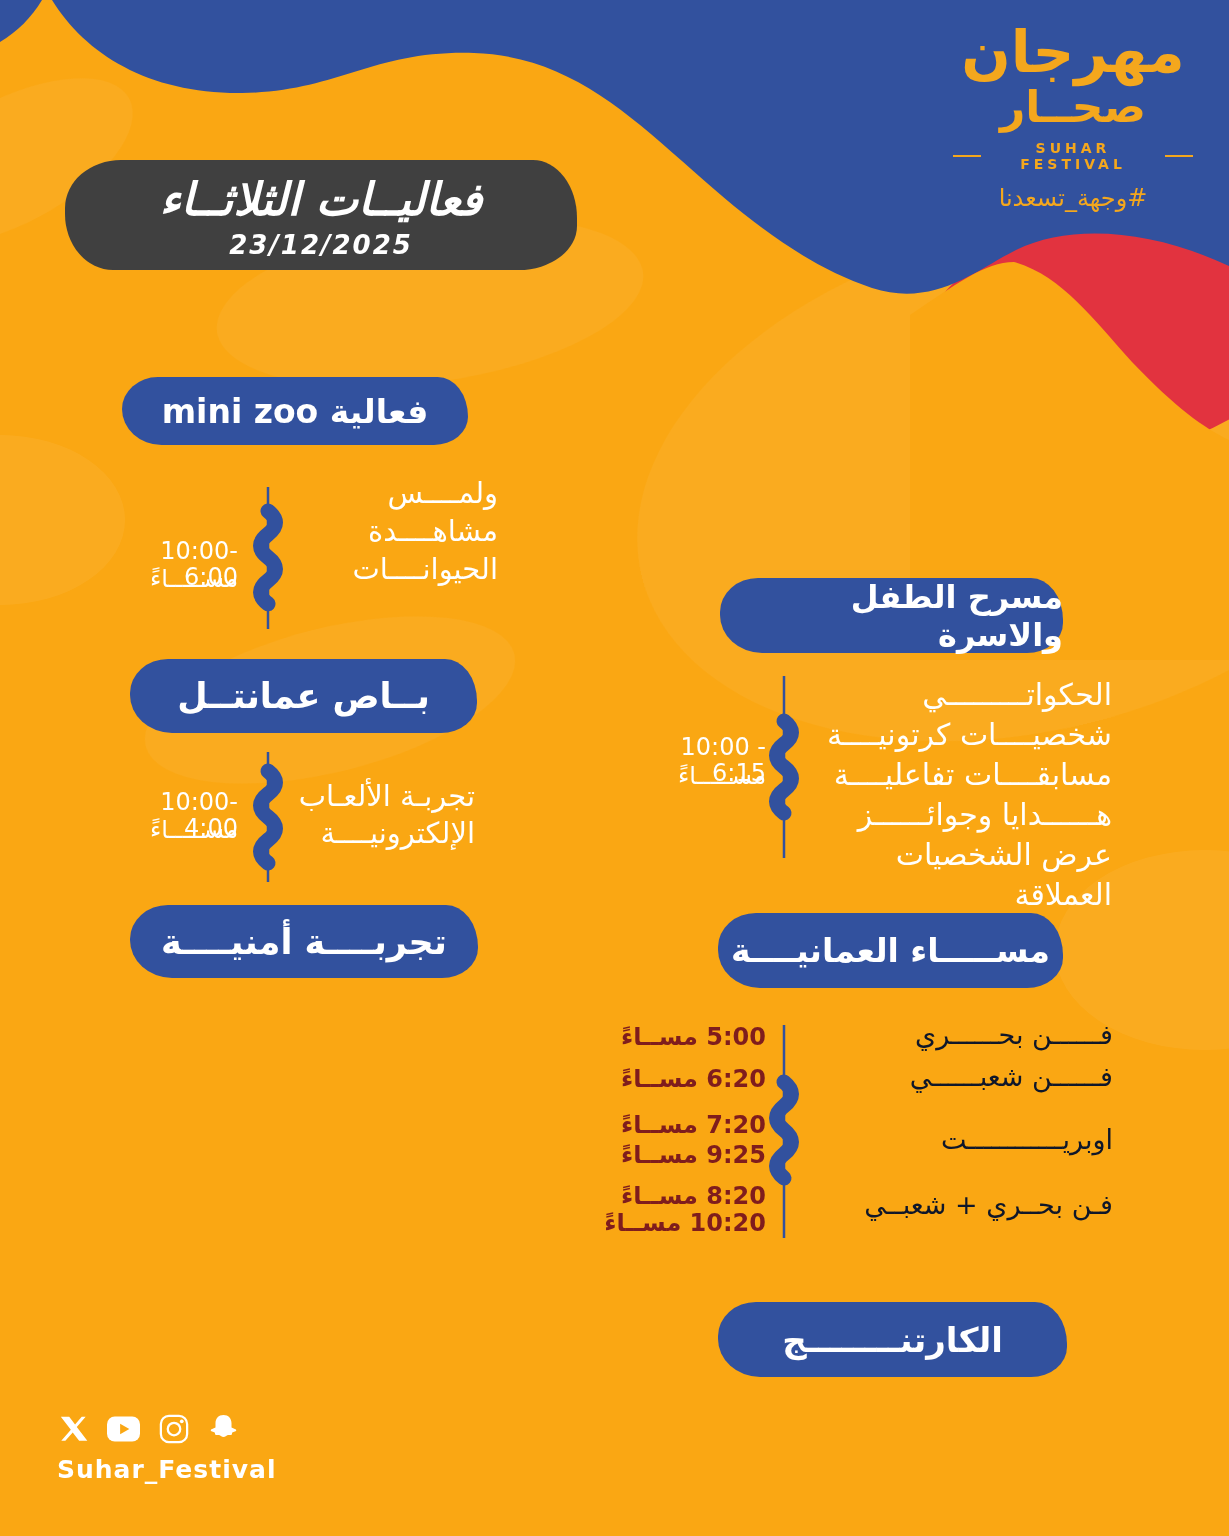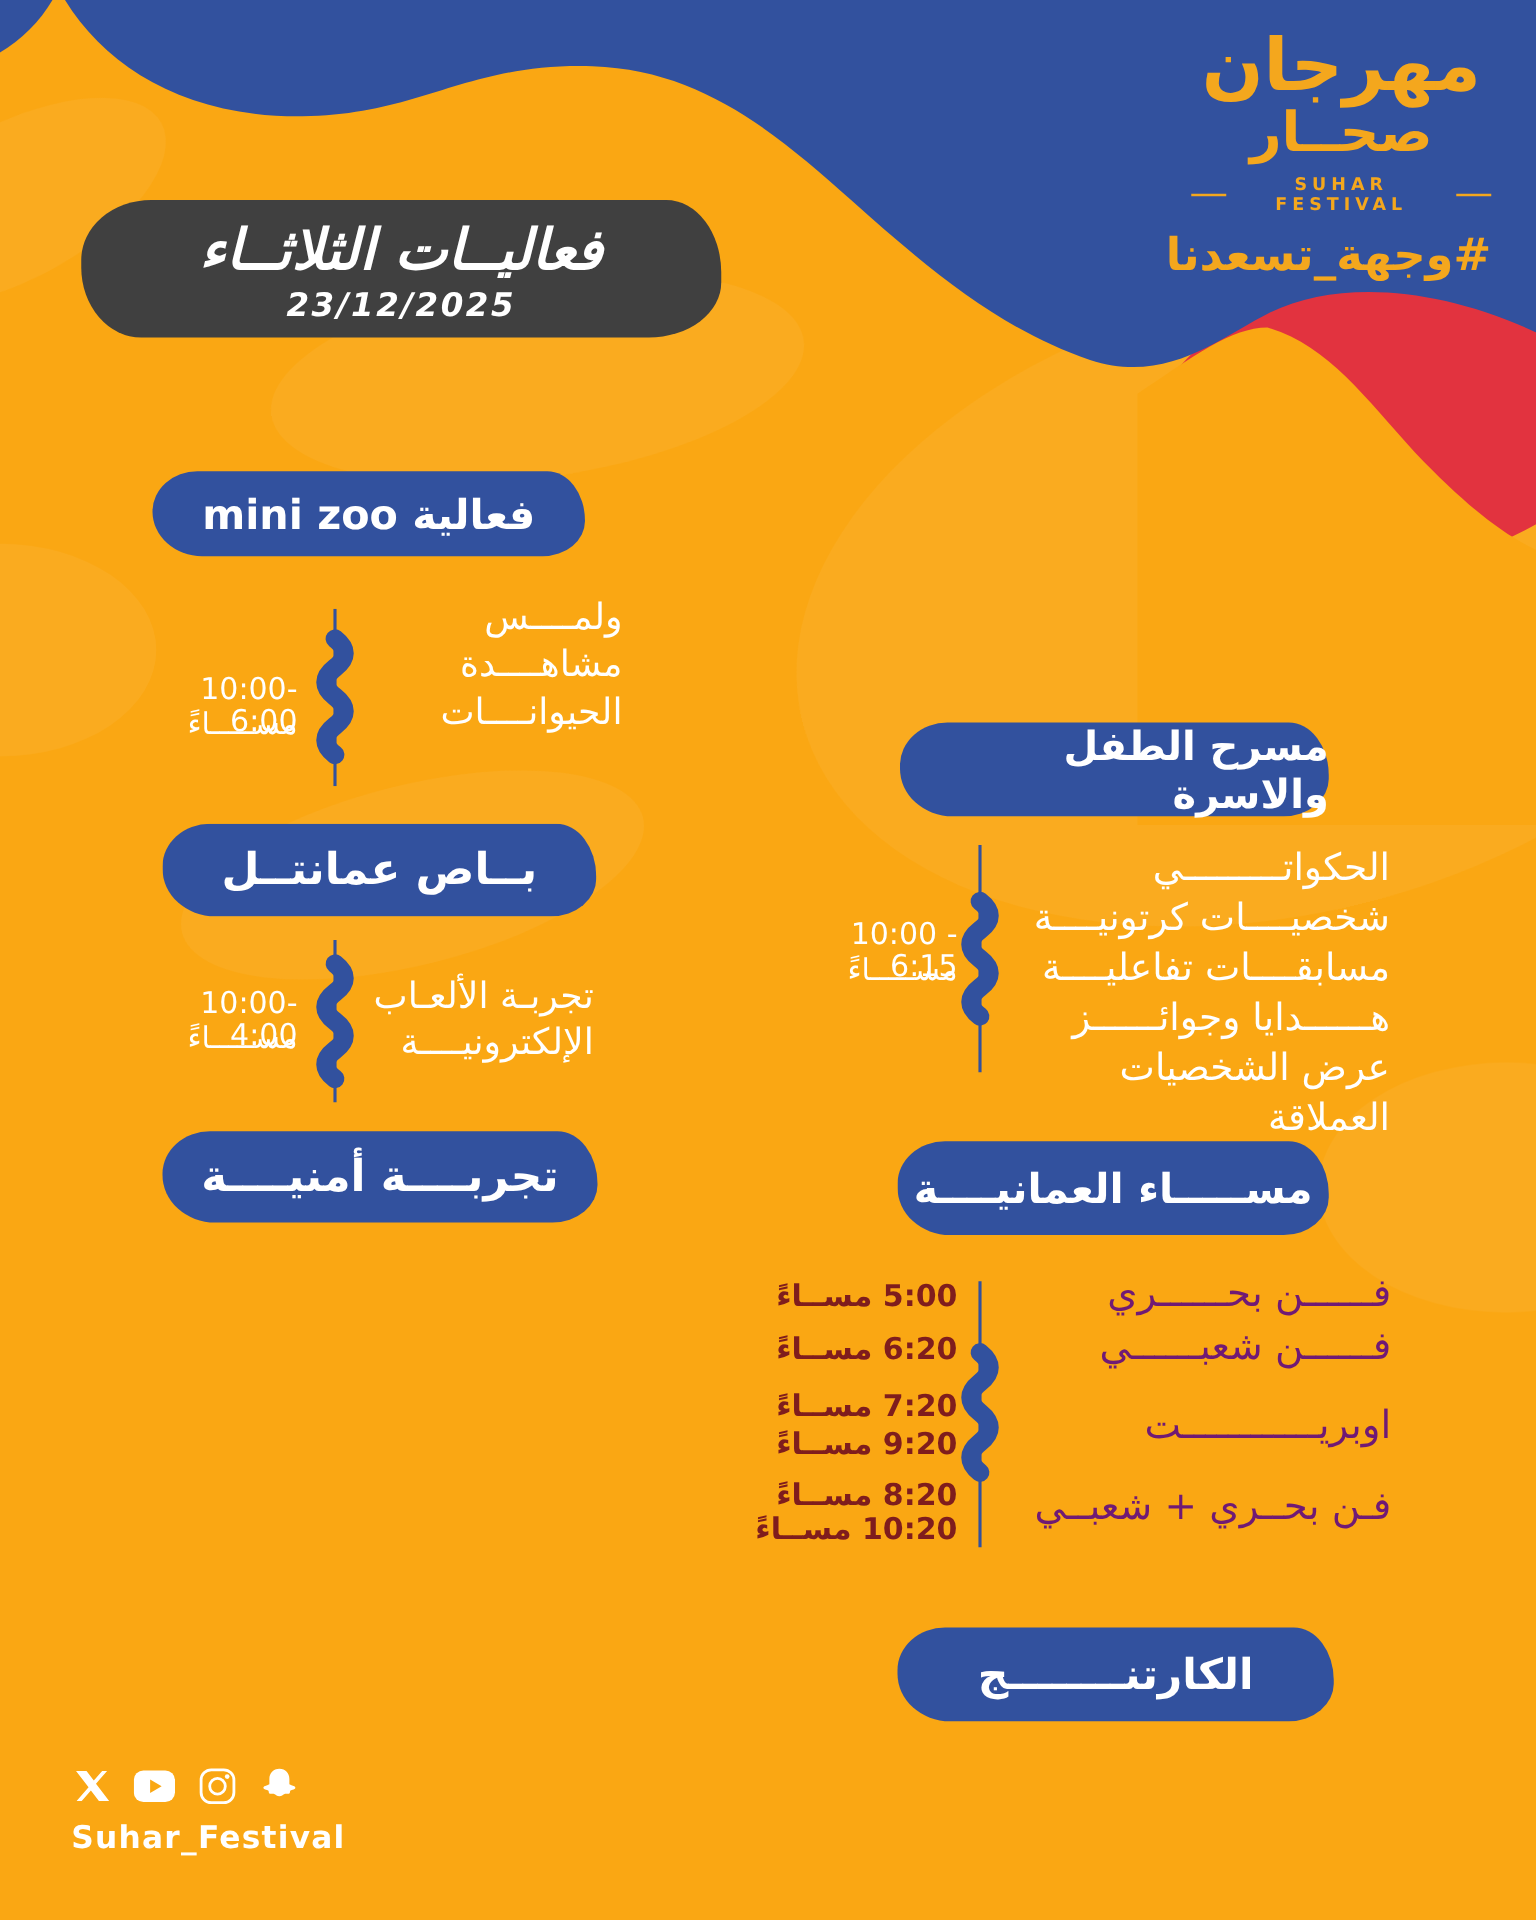--- a/index.html
+++ b/index.html
@@ -11,21 +11,21 @@
   .abs{position:absolute;}
   svg.bg{position:absolute; inset:0; display:block;}
 
   
   .logo{position:absolute; top:20px; right:36px; width:240px; text-align:center; color:#F4A71D;}
   .logo-ar1{font-size:58px; font-weight:bold; line-height:64px; letter-spacing:2px;}
   .logo-ar2{font-size:44px; font-weight:bold; line-height:46px; letter-spacing:4px;}
   .logo-sub{display:flex; align-items:center; justify-content:center; gap:8px; margin-top:10px;}
   .logo-sub .txt{font-size:14px; font-weight:bold; letter-spacing:4px; color:#F4A71D;}
   .logo-sub .dash{display:inline-block; width:32px; height:2px; background:#F4A71D;}
-  .logo-hash{margin-top:12px; font-size:36px; font-weight:bold; direction:rtl;}
+  .logo-hash{margin-top:12px; font-size:24px; font-weight:normal; direction:rtl;}
 
   
   .title-pill{
     position:absolute; left:65px; top:160px; width:512px; height:110px;
     background:#404040; color:#fff; text-align:center;
     border-radius:56px 44px 58px 48px / 48px 58px 44px 56px;
     font-style:italic;
   }
   .title-text{font-size:45px; font-weight:bold; margin-top:13px; direction:rtl;}
   .title-date{font-size:26px; font-weight:bold; letter-spacing:2px; margin-top:4px;}
@@ -35,21 +35,21 @@
     position:absolute; background:#32519E; color:#fff;
     display:flex; align-items:center; justify-content:center;
     font-weight:bold; direction:rtl;
     border-radius:38px 32px 36px 42px / 34px 42px 30px 38px;
   }
 
   
   .time-line{position:absolute; color:#fff; font-size:24px; line-height:26px; text-align:right; direction:ltr;}
   .time-line.rtl{direction:rtl;}
   .lines{position:absolute; color:#fff; direction:rtl; text-align:right; font-size:29px;}
-  .row-label{position:absolute; color:#701a75; direction:rtl; font-size:31px; line-height:40px; white-space:nowrap;}
+  .row-label{position:absolute; color:#0f172a; direction:rtl; font-size:27px; line-height:40px; white-space:nowrap;}
   .row-time{position:absolute; color:#7f1d1d; font-size:24px; line-height:27px; direction:rtl; text-align:left; white-space:nowrap;font-weight:bold;}
   .row-time .t{display:inline-block; direction:ltr;}
 
   
   .social{position:absolute; left:57px; top:1412px; display:flex; gap:17px; align-items:center;}
   .social .ic{width:33px; height:33px; display:flex; align-items:center; justify-content:center;}
   .handle{position:absolute; left:57px; top:1455px; color:#fff; font-size:25px; font-weight:bold; letter-spacing:1px;}
 </style>
 </head>
 <body>
@@ -180,21 +180,21 @@
   <div class="row-label" style="right:116px; top:1057px;">فــــــن شعبــــــي</div>
   <div class="row-time" style="left:628px; top:1066px; width:138px;">
     <span class="t">6:20</span>&nbsp;<span>مســاءً</span>
   </div>
 
   <div class="row-label" style="right:116px; top:1120px;">اوبريــــــــــــت</div>
   <div class="row-time" style="left:628px; top:1112px; width:138px;">
     <span class="t">7:20</span>&nbsp;<span>مســاءً</span>
   </div>
   <div class="row-time" style="left:628px; top:1142px; width:138px;">
-    <span class="t">9:20</span>&nbsp;<span>مســاءً</span>
+    <span class="t">9:25</span>&nbsp;<span>مســاءً</span>
   </div>
 
   <div class="row-label" style="right:116px; top:1185px;">فـن بحــري + شعبــي</div>
   <div class="row-time" style="left:628px; top:1183px; width:138px;">
     <span class="t">8:20</span>&nbsp;<span>مســاءً</span>
   </div>
   <div class="row-time" style="left:628px; top:1210px; width:138px;">
     <span class="t">10:20</span>&nbsp;<span>مســاءً</span>
   </div>
 

